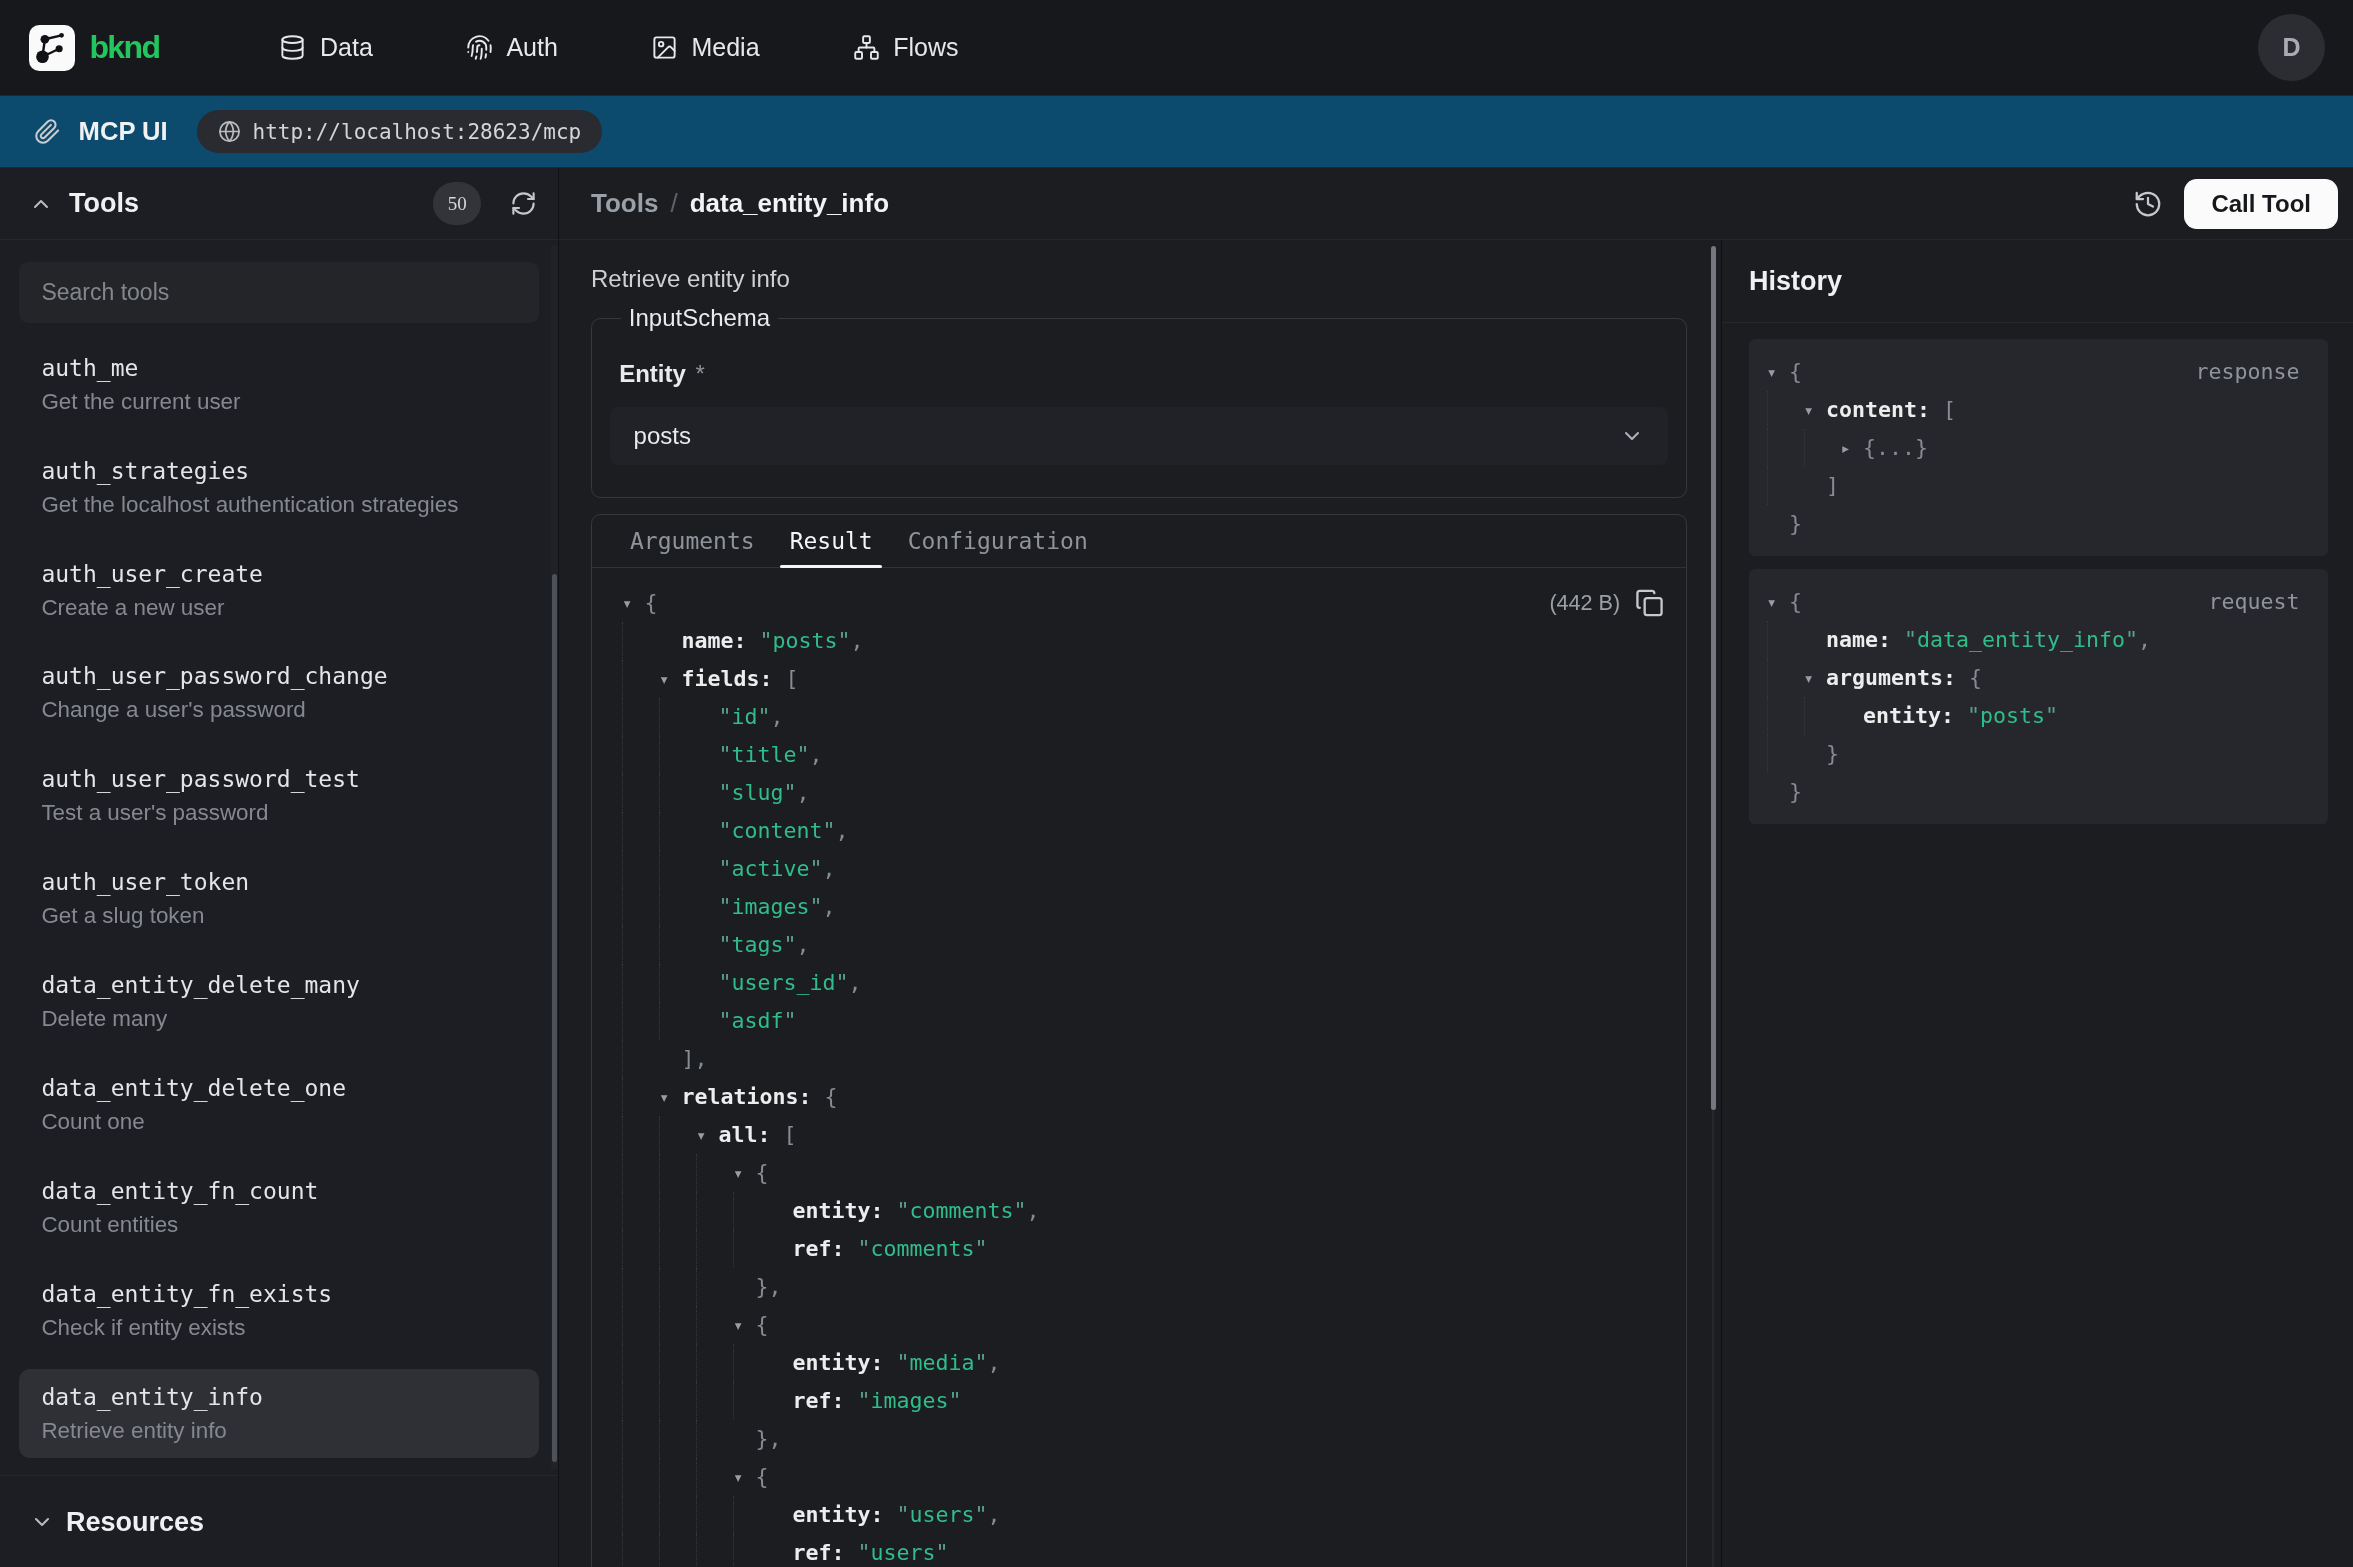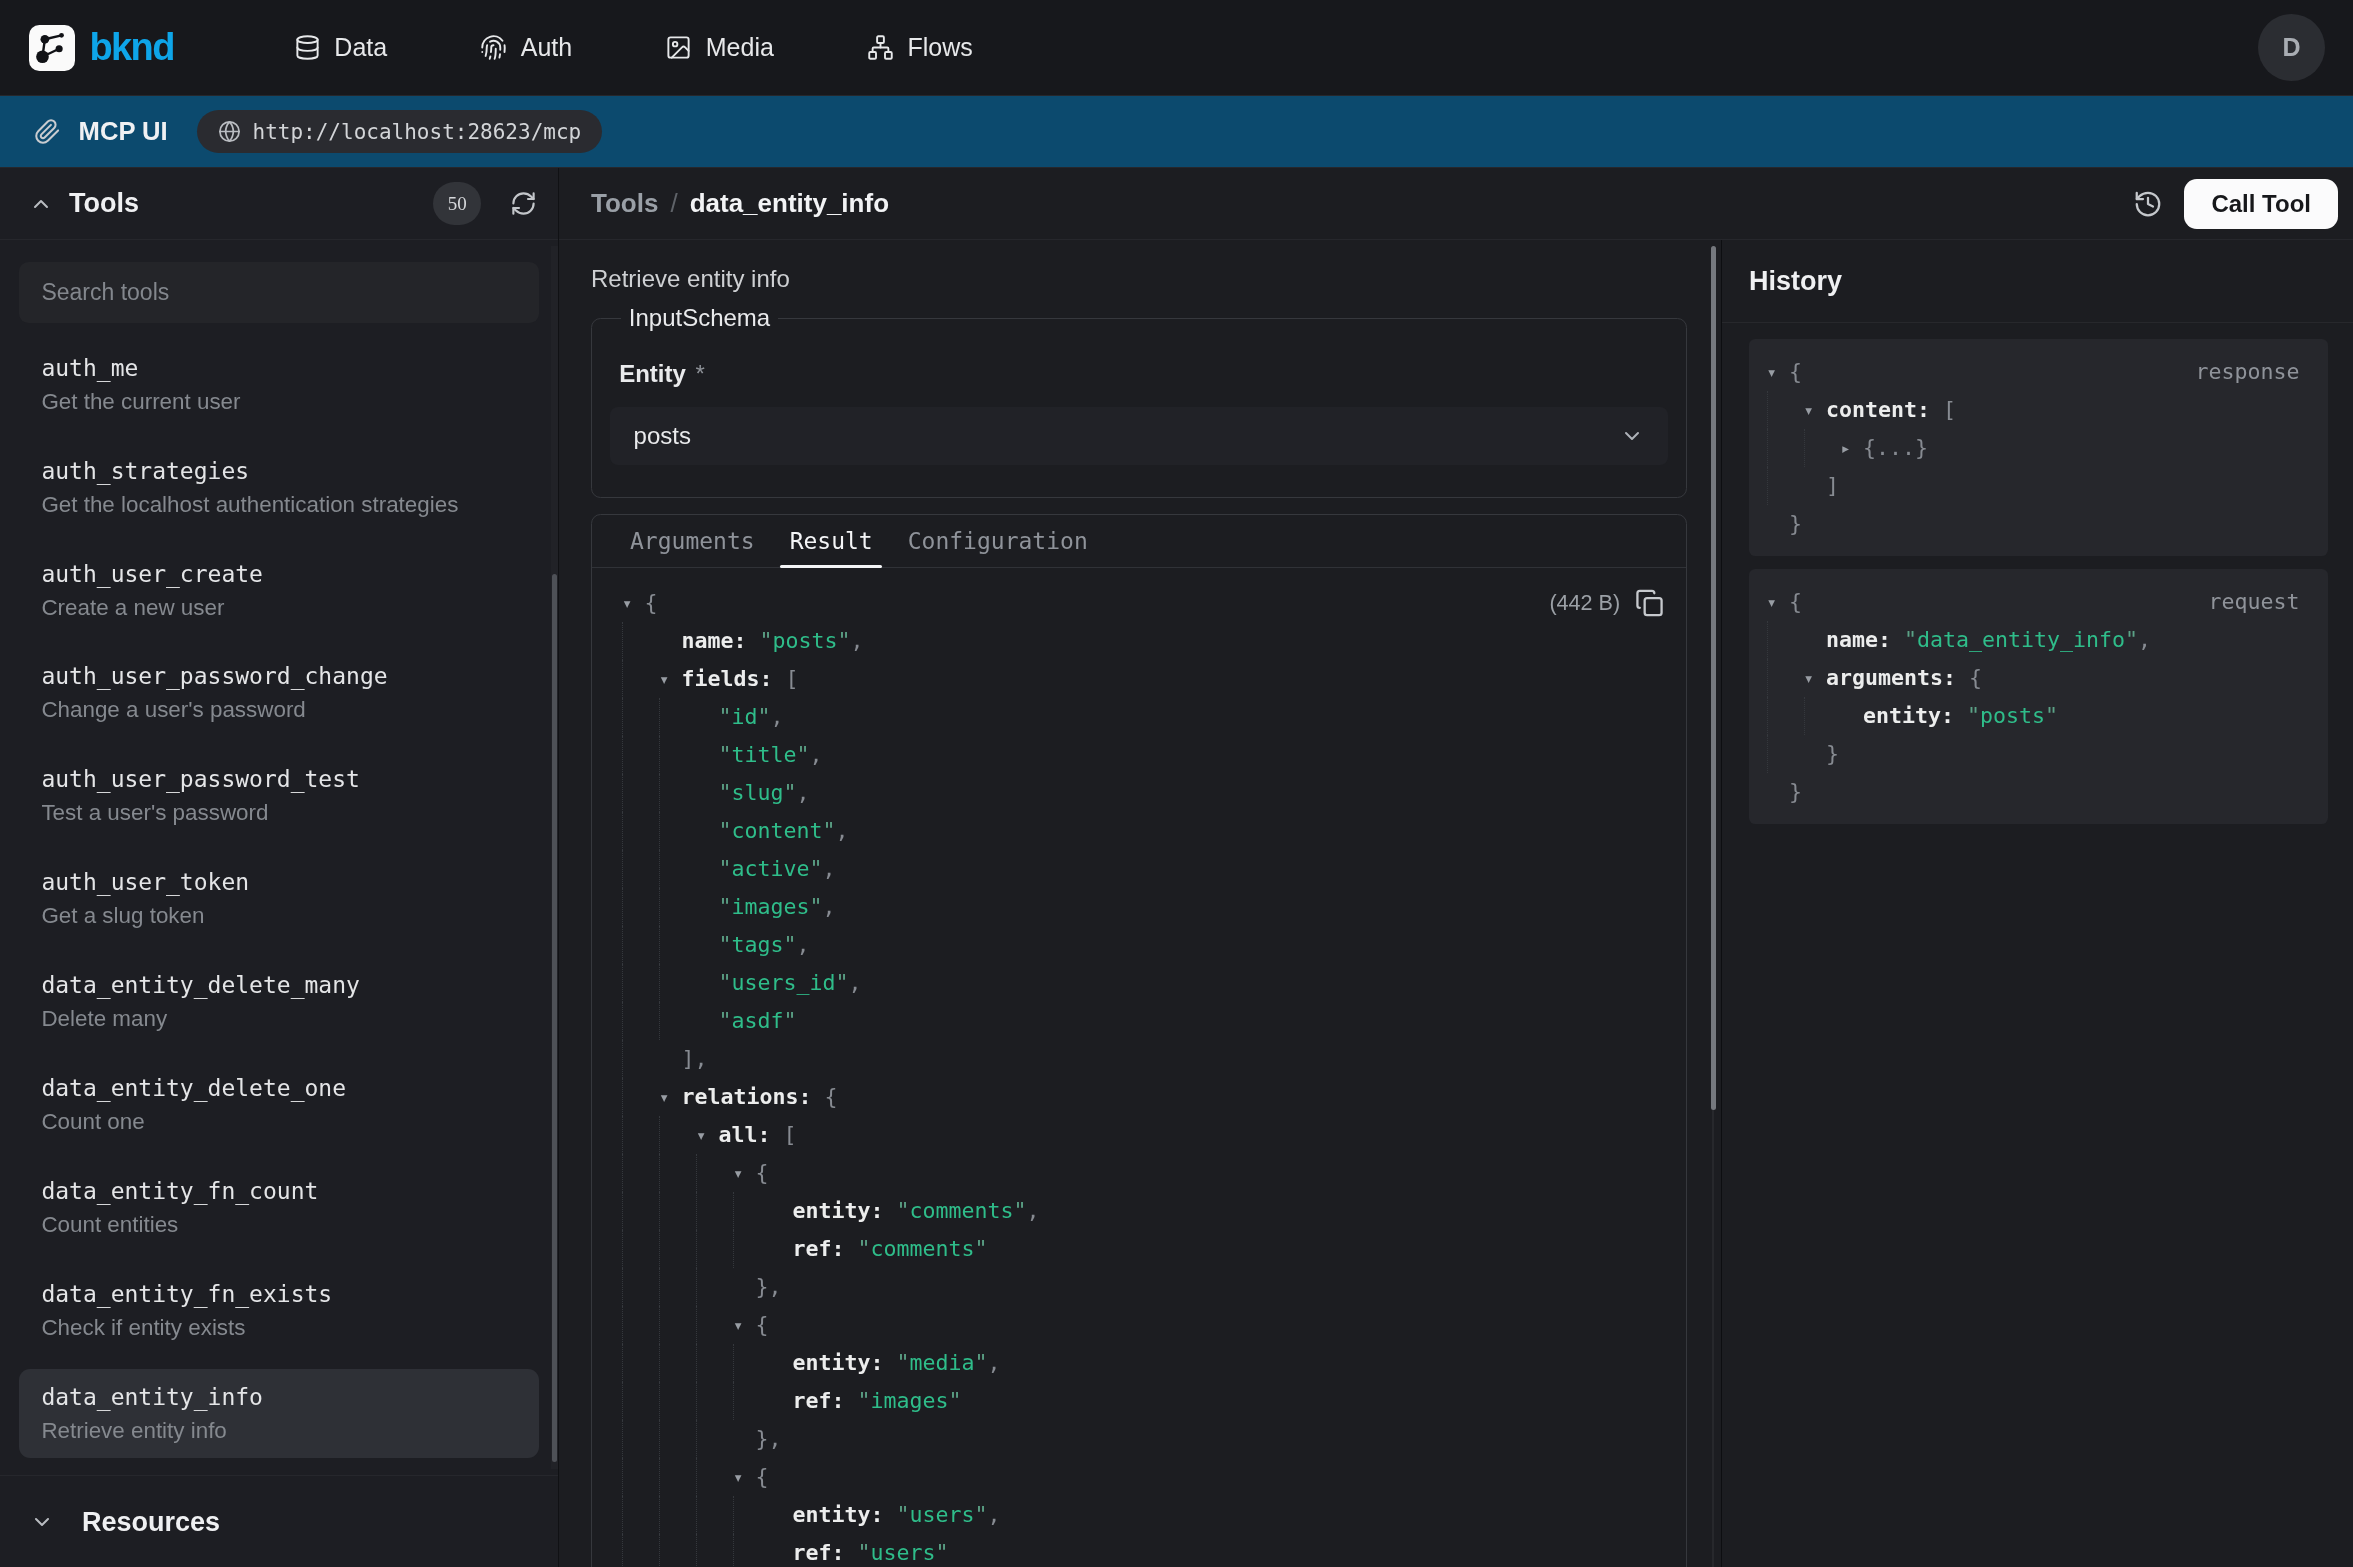--- a/index.html
+++ b/index.html
@@ -9,21 +9,21 @@
   *{box-sizing:border-box}
   html,body{margin:0;padding:0}
   body{width:2354px;height:1568px;overflow:hidden;background:#17181c;font-family:var(--sans);color:#e7e8ea;-webkit-font-smoothing:antialiased}
   svg{display:block}
   #app{width:2354px;height:1568px;display:flex;flex-direction:column}
 
   
   .topnav{height:96px;flex:none;display:flex;align-items:center;padding:0 29px;background:#17181c;border-bottom:1.6px solid #26272c}
   .brand{display:flex;align-items:center;gap:14.4px;cursor:pointer}
   .logo{width:46px;height:46px}
-  .brandname{font-size:38px;font-weight:800;letter-spacing:-1.6px;color:#0ea5e9}
+  .brandname{font-size:32px;font-weight:800;letter-spacing:-1.6px;color:#22c55e}
   .navitems{display:flex;gap:93px;margin-left:120px}
   .navitem{display:flex;align-items:center;gap:13.6px;font-size:25px;color:#e7e8ea;cursor:pointer}
   .nicon{width:27px;height:27px}
   .nicon svg,.sicon svg{width:100%;height:100%}
   .avatar{margin-left:auto;width:67px;height:67px;border-radius:50%;background:#2b2d32;color:#a9adb3;display:flex;align-items:center;justify-content:center;font-size:25px;font-weight:600;cursor:pointer}
 
   
   .mcpbar{height:72px;flex:none;display:flex;align-items:center;gap:17.6px;padding:0 34px;background:#0c4a6e;border-bottom:1.6px solid #26272c}
   .clip{width:27px;height:27px}
   .mcptitle{font-size:25.6px;font-weight:700;color:#f0f1f3;margin-right:11.2px}
@@ -46,21 +46,21 @@
 
   .sb-scroll{flex:1;position:relative;padding:22.4px 19px 0;overflow:hidden}
   .search{height:61px;background:#242529;border-radius:9.6px;display:flex;align-items:center;padding:0 22.4px;margin-bottom:16px;cursor:text}
   .ph{font-size:23px;color:#83878d}
   .tool-item{padding:11.2px 8px 11.2px 22.4px;margin-bottom:13.6px;border-radius:11.2px;cursor:pointer}
   .tool-item.sel{background:var(--selected-item-bg,#2e3036)}
   .tname{font-family:var(--mono);font-size:23px;line-height:35px;color:#e4e5e7}
   .tdesc{font-size:22.4px;line-height:32px;color:#85898f}
   .sb-track{position:absolute;top:6.4px;bottom:6.4px;right:0;width:7.2px;background:#212227}
   .sb-thumb{position:absolute;top:334px;right:0.8px;width:5.6px;height:888px;border-radius:3.2px;background:#4e5157;cursor:pointer}
-  .sb-footer{height:93px;flex:none;display:flex;align-items:center;gap:28px;padding:0 30px;border-top:1.6px solid #26272c;cursor:pointer}
+  .sb-footer{height:93px;flex:none;display:flex;align-items:center;gap:12px;padding:0 30px;border-top:1.6px solid #26272c;cursor:pointer}
 
   
   .main-header{height:72px;flex:none;display:flex;align-items:center;padding:0 16px 0 32px;border-bottom:1.6px solid #26272c}
   .breadcrumb{display:flex;align-items:baseline}
   .bc-sec{font-size:26px;font-weight:600;color:#9aa0a7;cursor:pointer}
   .bc-sep{margin:0 12px;font-size:26px;color:#5f6369}
   .bc-cur{font-size:26px;font-weight:700;color:#f2f3f5}
   .header-actions{margin-left:auto;display:flex;align-items:center;gap:21px;padding-right:0}
   .hicon{width:30px;height:30px;cursor:pointer}
   .hicon svg{width:100%;height:100%}

